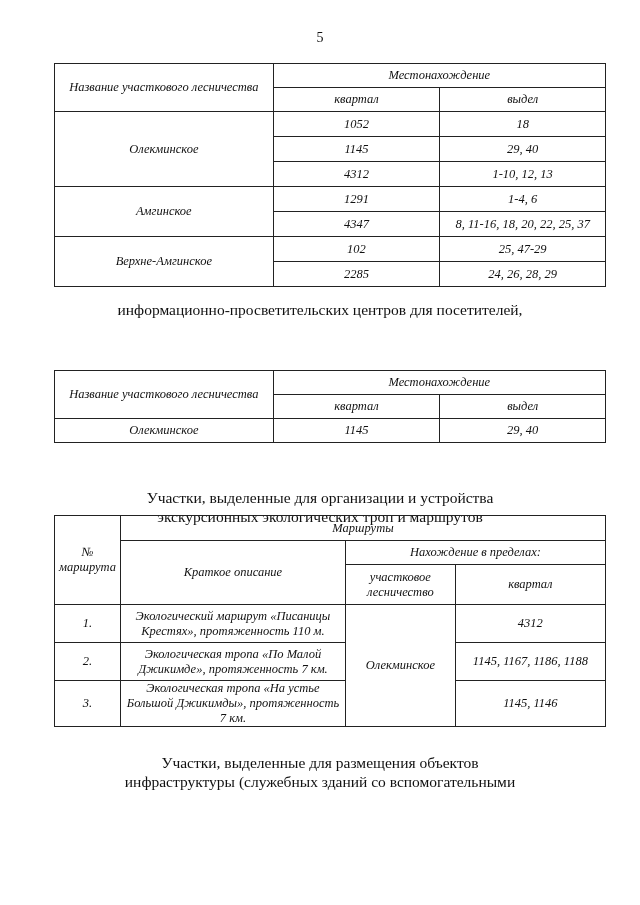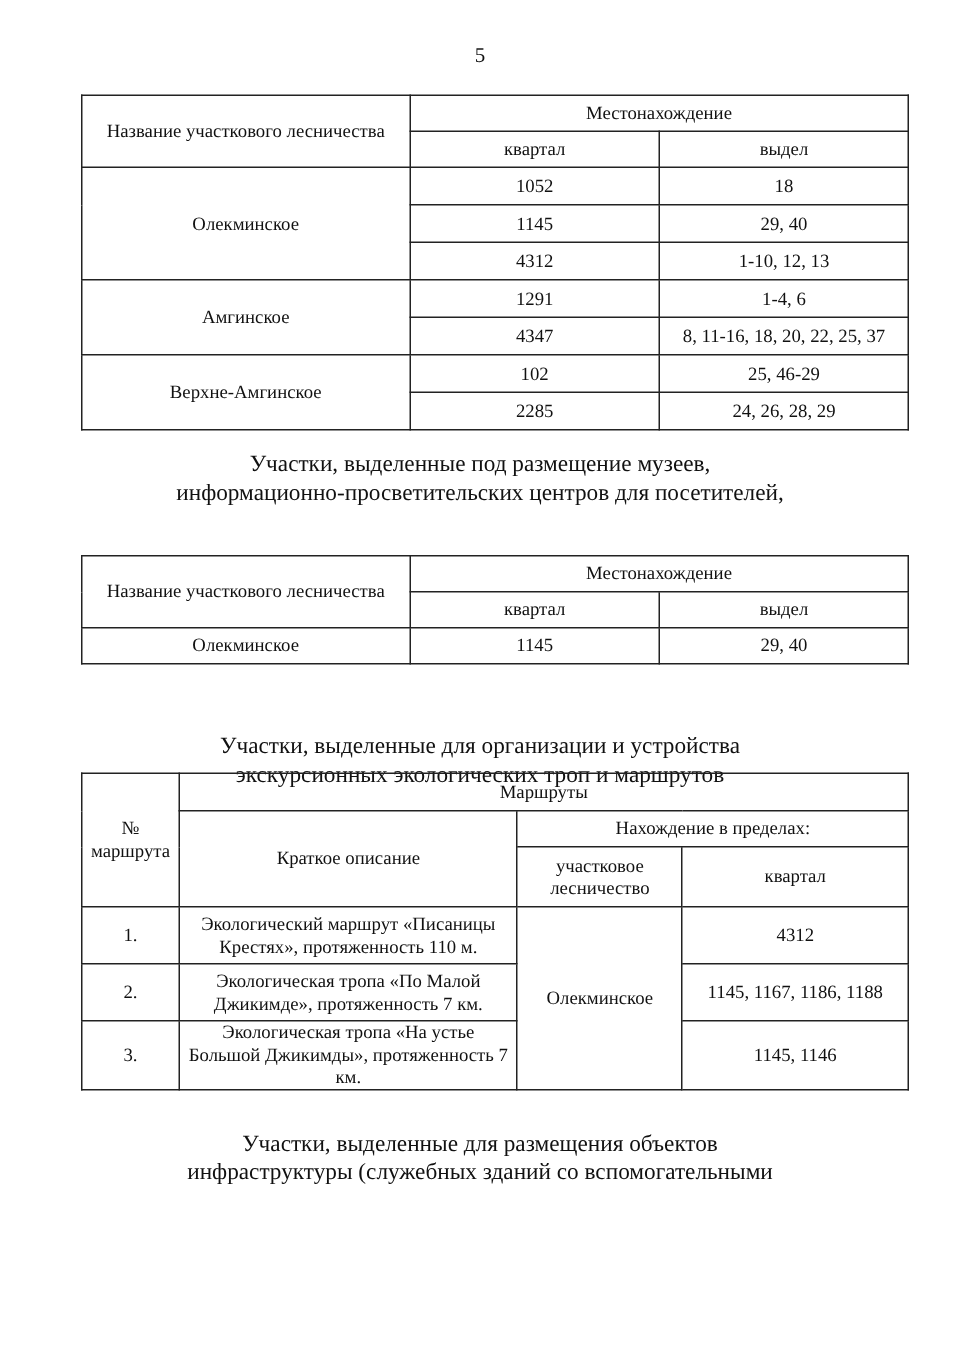--- a/index.html
+++ b/index.html
@@ -1,20 +1,20 @@
 <!DOCTYPE html>
 <html><head>
 <meta charset="utf-8">
 <style>
   html,body{margin:0;padding:0;background:#fff;}
   body{width:640px;height:905px;position:relative;overflow:hidden;
        font-family:"Liberation Serif","DejaVu Serif",serif;color:#111;}
   .page-num{position:absolute;left:0;width:640px;top:30px;text-align:center;font-size:14px;}
   table{border-collapse:collapse;position:absolute;font-size:12.5px;}
-  td{border:1px solid #222;text-align:center;vertical-align:middle;padding:0 4px;line-height:15px;}
+  td{border:1px solid #222;text-align:center;vertical-align:middle;padding:0 4px;line-height:15px;font-style:italic;}
   .heading{position:absolute;left:0;width:640px;text-align:center;font-size:15.5px;line-height:19px;}
   #t1{left:54px;top:63px;width:552px;}
   #t2{left:54px;top:370px;width:552px;}
   #t3{left:54px;top:515px;width:552px;}
 </style>
 </head>
 <body>
 
 <div class="page-num">5</div>
 
@@ -51,31 +51,30 @@
     <td>1291</td>
     <td>1-4, 6</td>
   </tr>
   <tr style="height:25px">
     <td>4347</td>
     <td>8, 11-16, 18, 20, 22, 25, 37</td>
   </tr>
   <tr style="height:25px">
     <td rowspan="2">Верхне-Амгинское</td>
     <td>102</td>
-    <td>25, 46-29</td>
+    <td>25, 47-29</td>
   </tr>
   <tr style="height:25px">
     <td>2285</td>
     <td>24, 26, 28, 29</td>
   </tr>
 </tbody>
   </table>
 
 <div class="heading" style="top:300px">
-  <div>Участки, выделенные под размещение музеев,</div>
   <div>информационно-просветительских центров для посетителей,</div>
 </div>
 
 <table id="t2">
   <colgroup>
       <col style="width:219px">
       <col style="width:167px">
       <col style="width:166px">
     </colgroup>
   <tbody>

